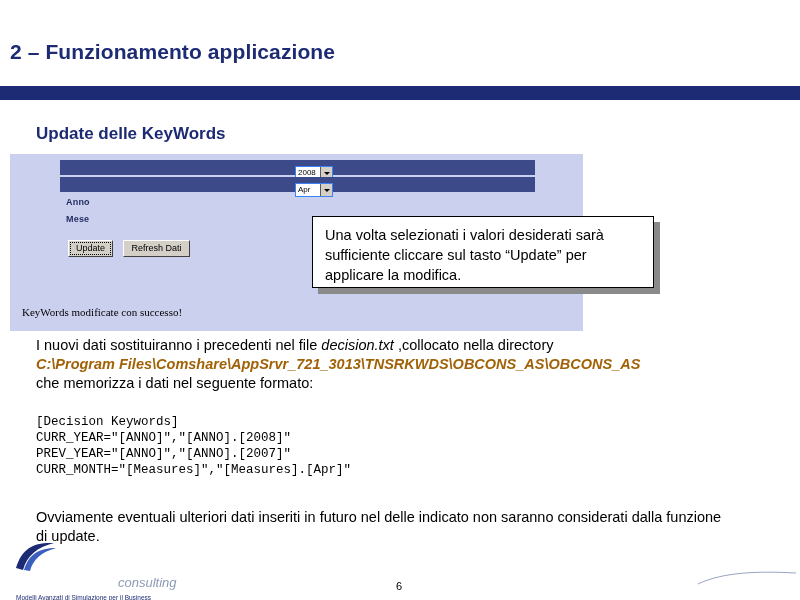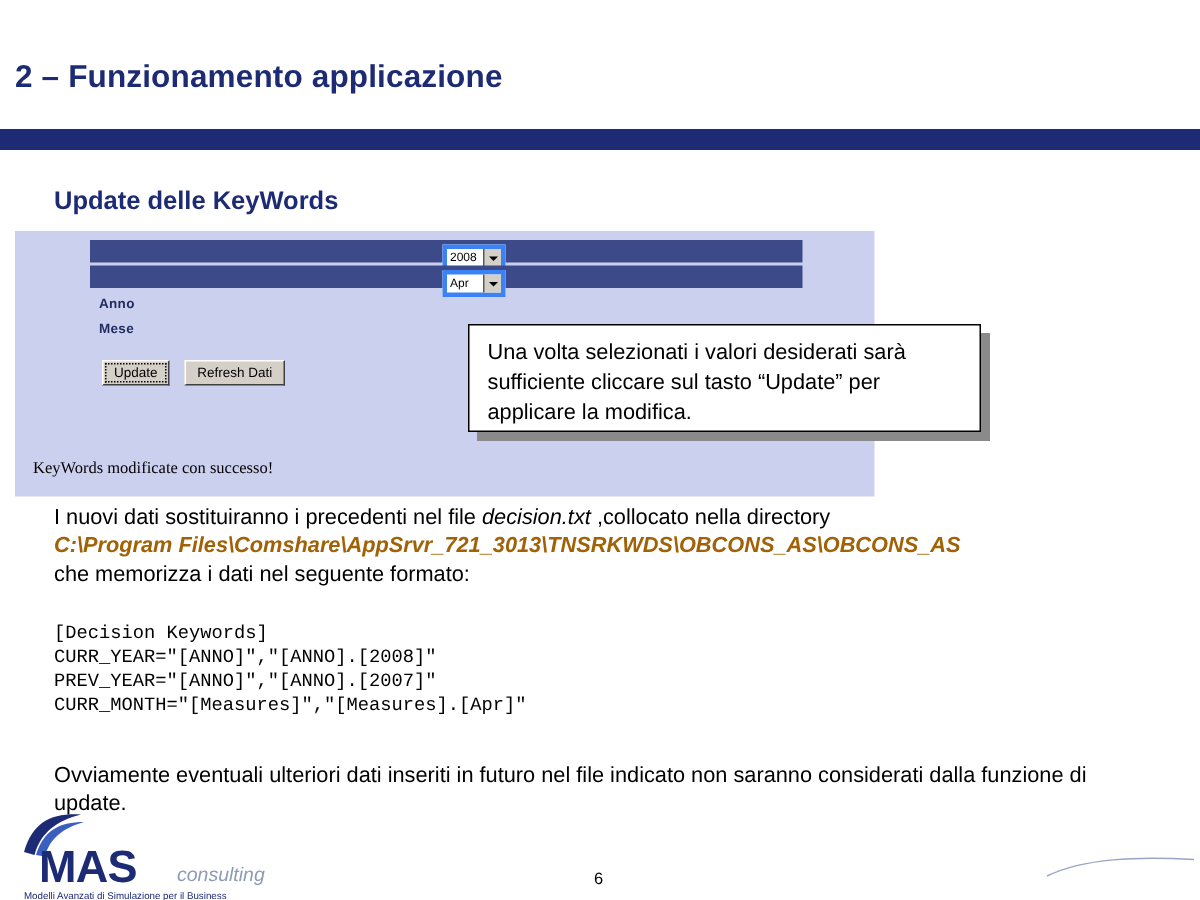--- a/index.html
+++ b/index.html
@@ -86,21 +86,21 @@
     letter-spacing: 0.2px;
     margin-top: 35px;
   }
   .form-row .ctrl {
     position: absolute;
     left: 235px;
     top: 1px;
   }
   .mini-select {
     display: inline-block;
-    border: 3px solid #3b82f6;
+    border: 1px solid #3b82f6;
     background: #ffffff;
     font-size: 8px;
     color: #000;
     line-height: 11px;
     height: 12px;
     padding: 0 0 0 2px;
     font-family: "Liberation Sans", sans-serif;
     position: relative;
   }
   .mini-select .val {
@@ -326,28 +326,27 @@
   <span>I nuovi dati sostituiranno i precedenti nel file </span><span class="ital">decision.txt</span><span> ,collocato nella directory</span>
   <span class="p1-line2 path">C:\Program Files\Comshare\AppSrvr_721_3013\TNSRKWDS\OBCONS_AS\OBCONS_AS</span>
   <span class="p1-line3">che memorizza i dati nel seguente formato:</span>
 </div>
 
 <div class="code-block">[Decision Keywords]
 CURR_YEAR="[ANNO]","[ANNO].[2008]"
 PREV_YEAR="[ANNO]","[ANNO].[2007]"
 CURR_MONTH="[Measures]","[Measures].[Apr]"</div>
 
-<div class="para p2">Ovviamente eventuali ulteriori dati inseriti in futuro nel file indicato non saranno considerati dalla funzione di update.</div>
+<div class="para p2">Ovviamente eventuali ulteriori dati inseriti in futuro nel delle indicato non saranno considerati dalla funzione di update.</div>
 
 <div class="logo">
   <svg class="logo-swoosh" viewBox="0 0 44 30">
     <path d="M2 26 C 8 6, 20 0, 40 1 C 24 5, 13 13, 9 28 Z" fill="#1d2b74"></path>
     <path d="M10 28 C 15 12, 25 6, 42 6 C 28 10, 19 17, 16 29 Z" fill="#3b5fbf"></path>
   </svg>
-  <div class="logo-mas">MAS</div>
   <div class="logo-consulting">consulting</div>
   <div class="logo-tag">Modelli Avanzati di Simulazione per il Business</div>
 </div>
 
 <div class="page-num">6</div>
 
 <svg class="corner-mark" viewBox="0 0 160 16">
   <path d="M60 14 C 85 2, 120 1, 158 3" stroke="#9aa4c4" stroke-width="1" fill="none"></path>
 </svg>
 

